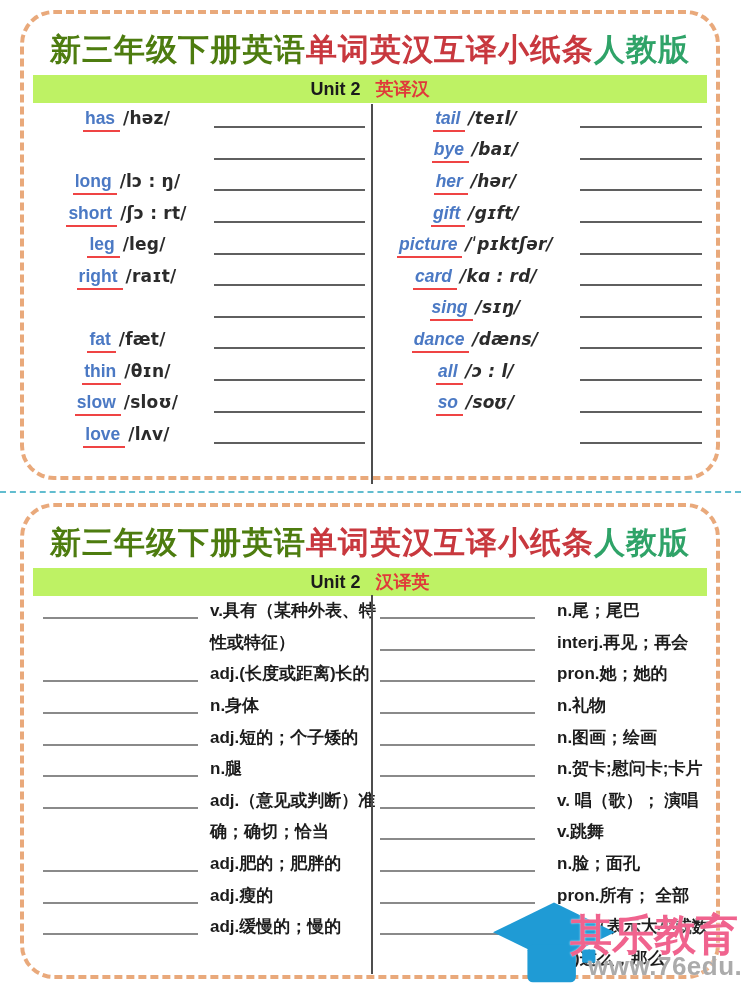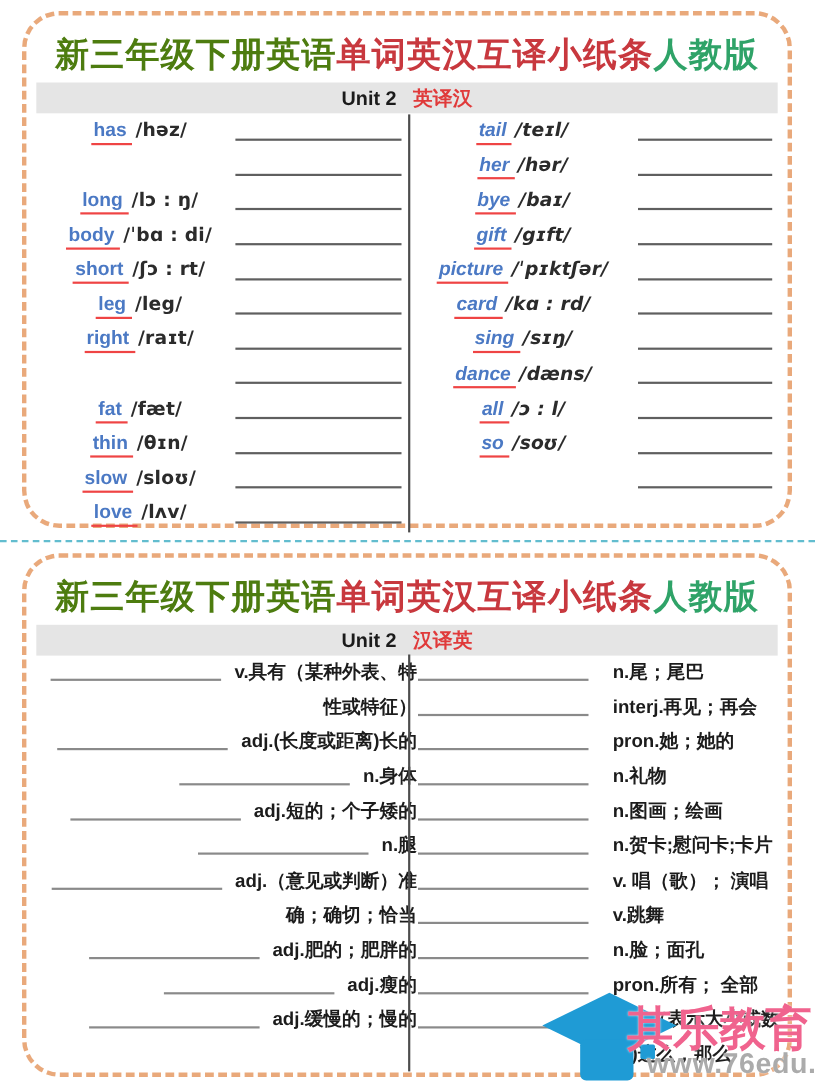--- a/index.html
+++ b/index.html
@@ -15,33 +15,33 @@
   #card2{top:503px;height:476px;}
   .cardtitle{
     position:absolute;top:15px;left:0;width:100%;text-align:center;
     font-family:"Liberation Serif","DejaVu Serif",serif;
     font-size:31px;font-weight:600;letter-spacing:1px;white-space:nowrap;
   }
   .t-black{color:#4d7c0f;}
   .t-red{color:#C8383E;}
   .t-green{color:#2FA368;}
   .unitbar{
-    position:absolute;top:61px;left:9px;right:9px;height:28px;background:#e5e5e5;
+    position:absolute;top:61px;left:9px;right:9px;height:28px;background:#bef264;
     display:flex;justify-content:center;align-items:center;gap:15px;
     font-size:18px;font-weight:700;
   }
   .unitbar .unit{color:#1b1b1b;}
   .unitbar .dir{color:#E03A3A;}
   .divider{position:absolute;width:0;border-left:2px solid #4d4d4d;}
   #card1 .divider{left:347px;top:90px;height:380px;}
   #card2 .divider{left:347px;top:88px;height:379px;}
   .vcol{position:absolute;display:flex;flex-direction:column;}
   #card1 .vcol.left{left:6px;top:90px;width:341px;}
   #card1 .vcol.right{left:352px;top:90px;width:344px;font-style:italic;}
-  #card2 .vcol.left{left:14px;top:88px;width:341px;align-items:flex-end;}
+  #card2 .vcol.left{left:4px;top:88px;width:341px;}
   #card2 .vcol.right{left:352px;top:88px;width:344px;}
   .vrow{display:flex;align-items:center;height:31.6px;}
   .wordzone{display:flex;justify-content:center;align-items:baseline;white-space:nowrap;}
   .vcol.left .wordzone{width:165px;margin-left:14px;}
   .vcol.right .wordzone{width:190px;margin-left:4px;}
   .word{
     color:#4B79C4;font-weight:700;font-size:17.5px;
     border-bottom:2px solid #ef4444;padding:0 5px 1px 2px;
   }
   .phon{
@@ -100,27 +100,20 @@
       </div>
       <div class="vrow">
         <div class="wordzone">
           <span class="word">long</span>
           <span class="phon">/lɔ : ŋ/</span>
         </div>
         <div class="ansline"></div>
       </div>
       <div class="vrow">
         <div class="wordzone">
-          <span class="word">body</span>
-          <span class="phon">/ˈbɑ : di/</span>
-        </div>
-        <div class="ansline"></div>
-      </div>
-      <div class="vrow">
-        <div class="wordzone">
           <span class="word">short</span>
           <span class="phon">/ʃɔ : rt/</span>
         </div>
         <div class="ansline"></div>
       </div>
       <div class="vrow">
         <div class="wordzone">
           <span class="word">leg</span>
           <span class="phon">/leg/</span>
         </div>
@@ -170,29 +163,29 @@
   <div class="vcol right">
       <div class="vrow">
         <div class="wordzone">
           <span class="word">tail</span>
           <span class="phon">/teɪl/</span>
         </div>
         <div class="ansline"></div>
       </div>
       <div class="vrow">
         <div class="wordzone">
+          <span class="word">bye</span>
+          <span class="phon">/baɪ/</span>
+        </div>
+        <div class="ansline"></div>
+      </div>
+      <div class="vrow">
+        <div class="wordzone">
           <span class="word">her</span>
           <span class="phon">/hər/</span>
-        </div>
-        <div class="ansline"></div>
-      </div>
-      <div class="vrow">
-        <div class="wordzone">
-          <span class="word">bye</span>
-          <span class="phon">/baɪ/</span>
         </div>
         <div class="ansline"></div>
       </div>
       <div class="vrow">
         <div class="wordzone">
           <span class="word">gift</span>
           <span class="phon">/gɪft/</span>
         </div>
         <div class="ansline"></div>
       </div>

